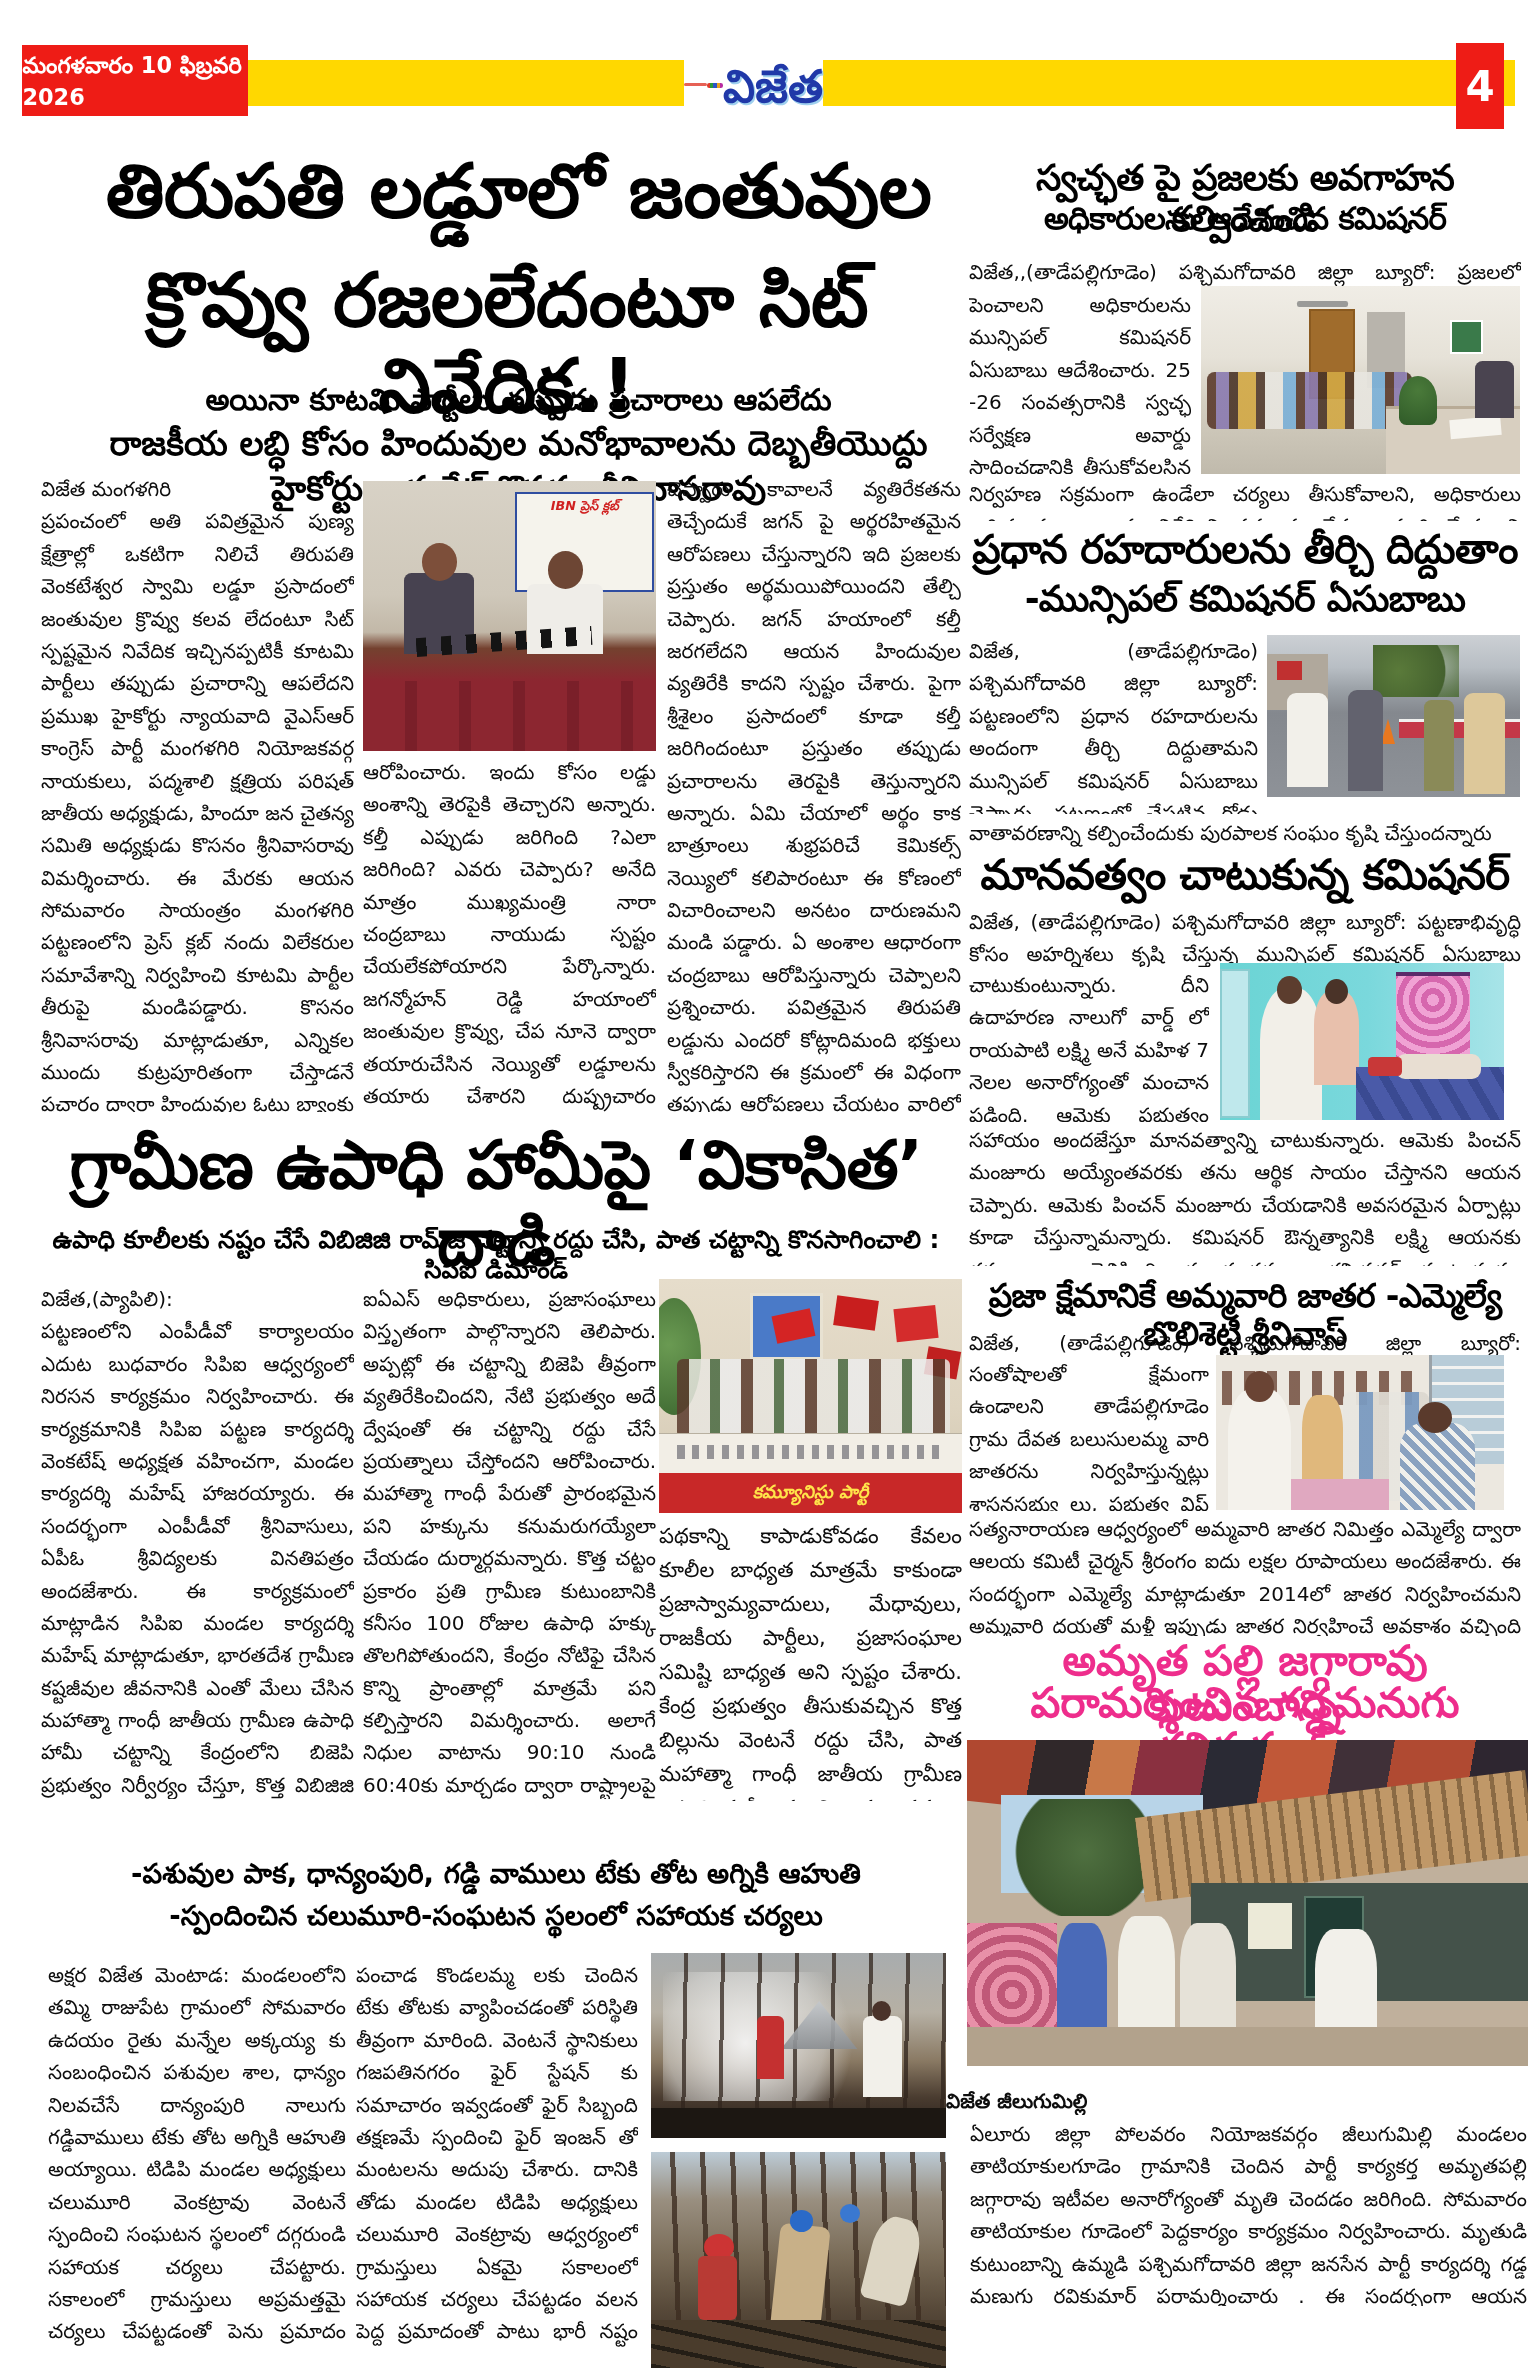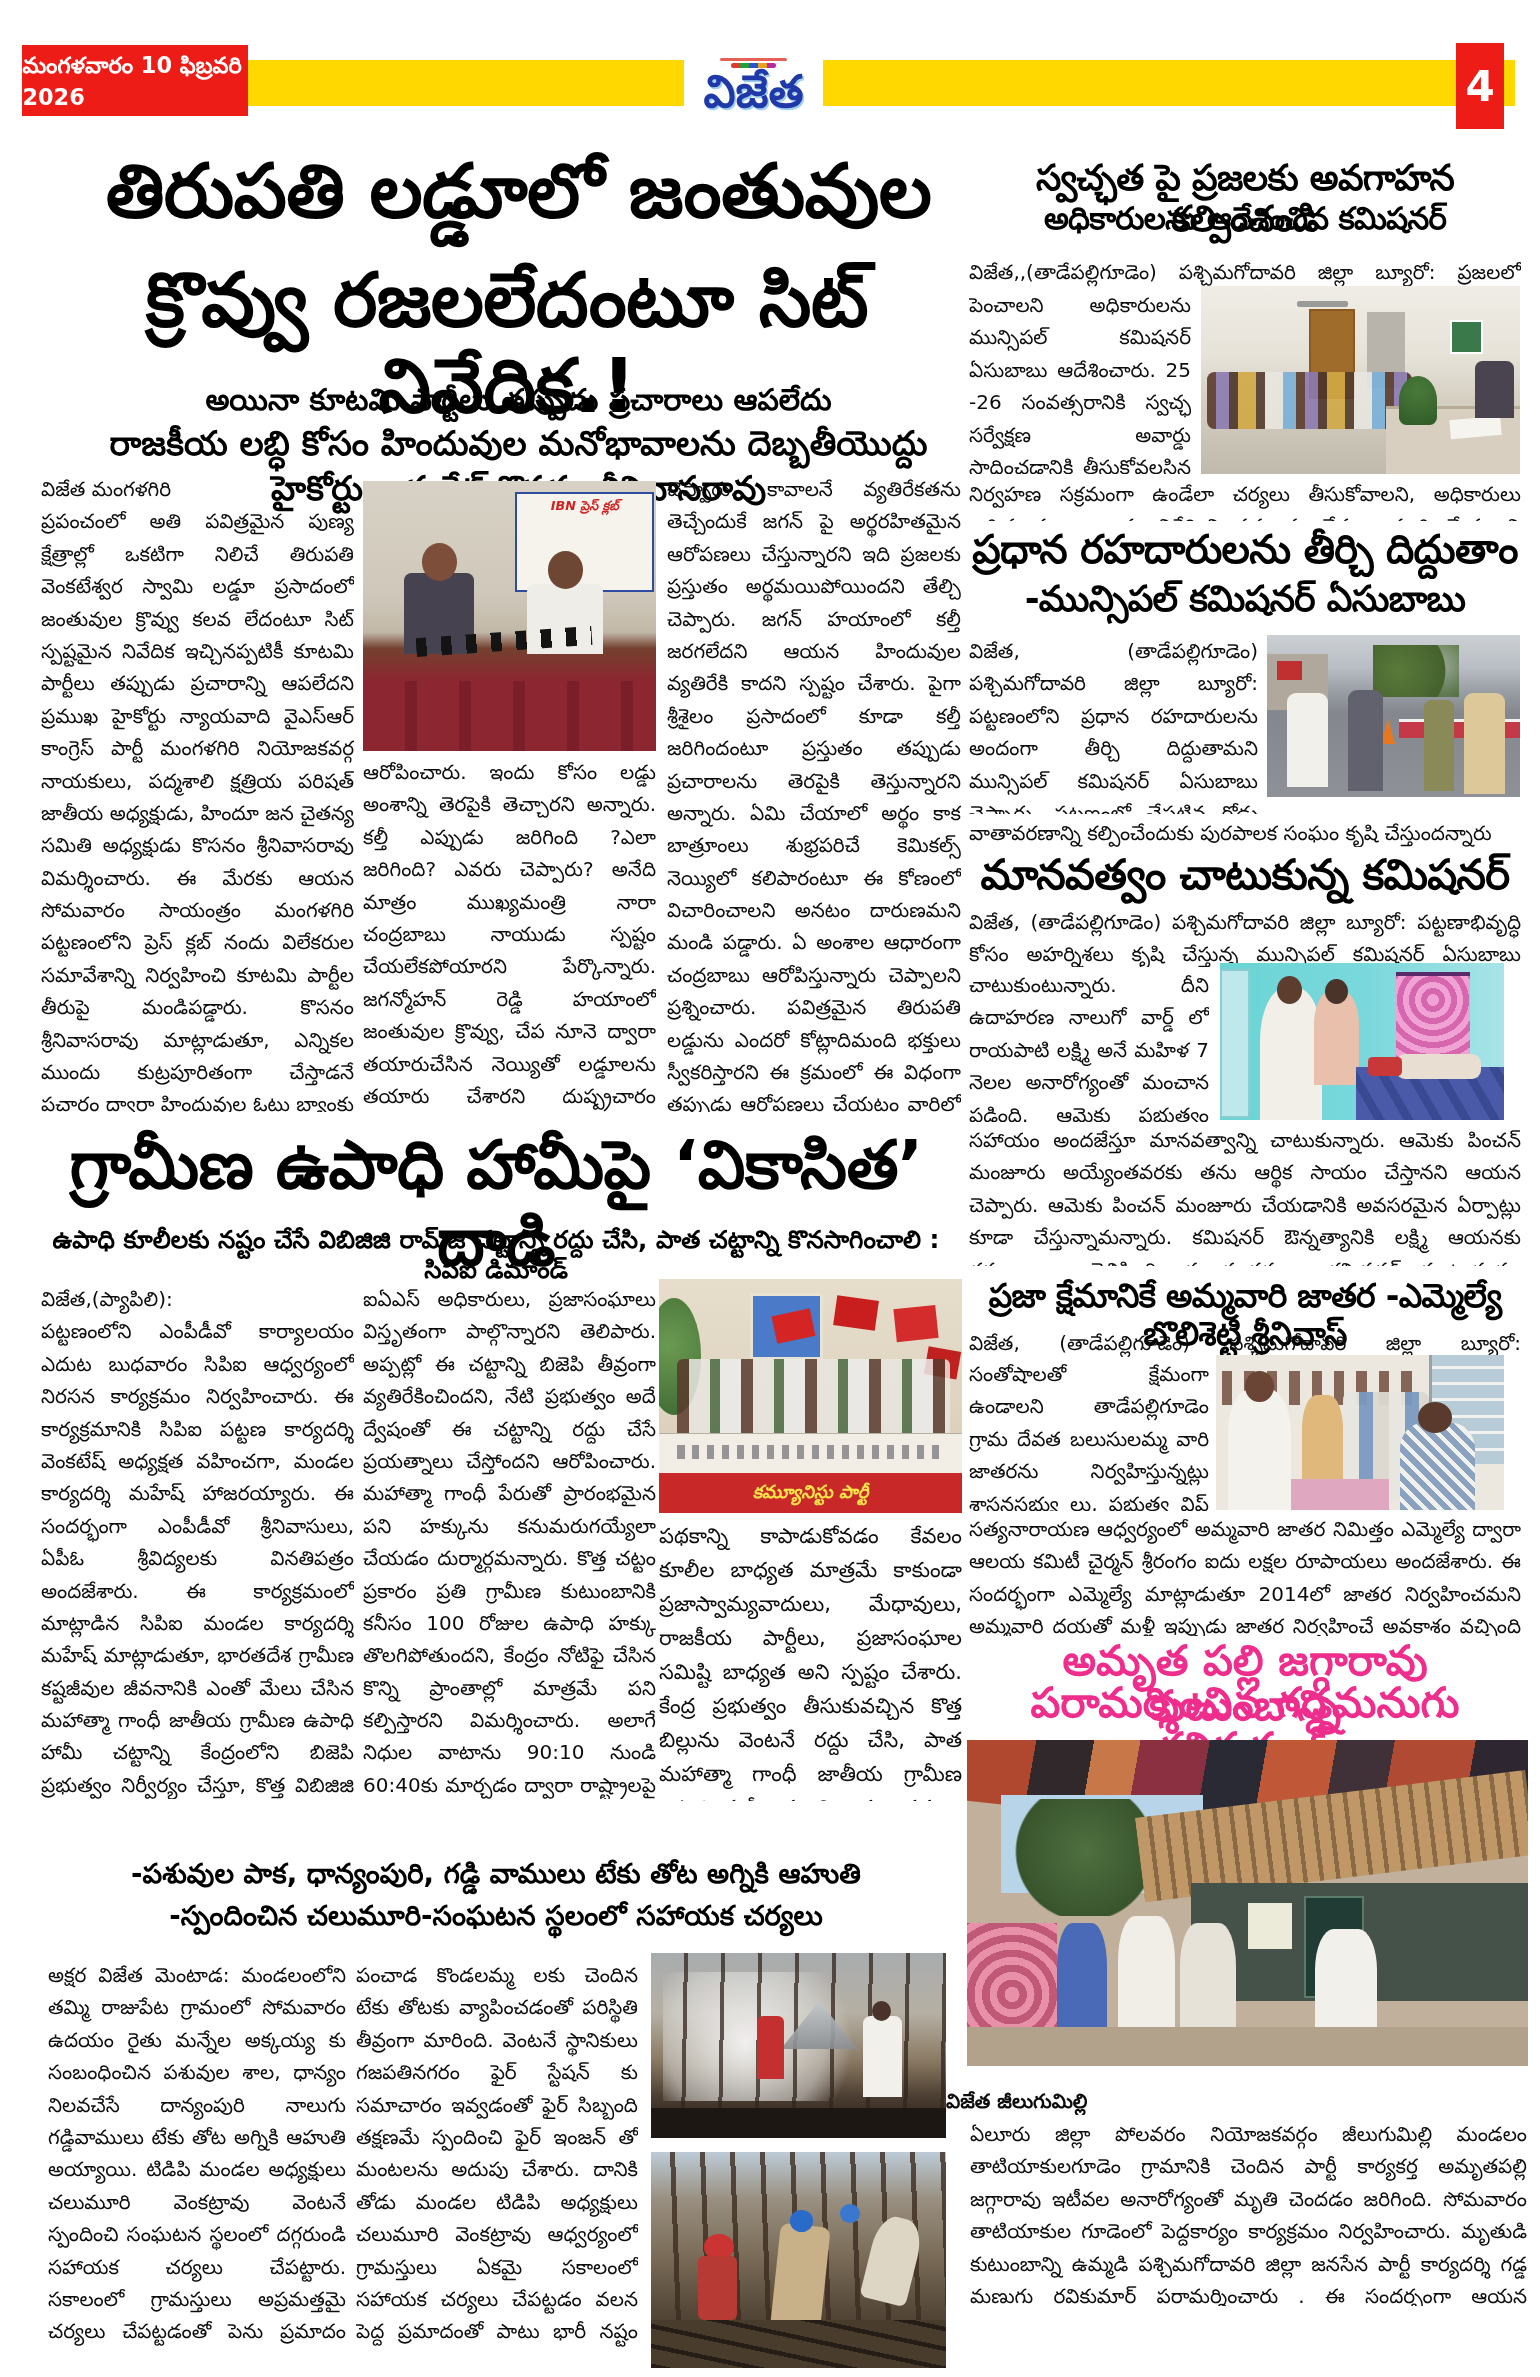--- a/index.html
+++ b/index.html
@@ -8,21 +8,21 @@
   .abs{position:absolute;}
   i{display:block;position:absolute;}
   .hl{font-weight:900;color:#000;text-align:center;line-height:1.15;letter-spacing:-0.7px;}
   .deck{font-weight:bold;color:#000;text-align:center;line-height:1.2;}
   .body{font-size:20px;line-height:1.62;text-align:justify;color:#0d0d0d;
         white-space:pre-line;overflow:hidden;}
   .ph{position:absolute;overflow:hidden;background:#cfcac0;}
   .datebox{background:#ee1c16;color:#fff;font-weight:bold;display:flex;align-items:center;justify-content:center;}
   .ybar{background:#ffd800;}
   .pgnum{background:#ee1c16;color:#fff;font-weight:900;display:flex;align-items:center;justify-content:center;}
-  .logobox{background:#fff;display:flex;flex-direction:column;align-items:center;justify-content:center;}
+  .logobox{background:#fff;display:flex;flex-direction:row;align-items:center;justify-content:center;}
   .logotext{color:#2038a8;font-weight:900;font-size:45px;line-height:1;
             text-shadow:1.5px 1.5px 0 #9fd0ee,-0.7px -0.7px 0 #fff;}
   .pinkhl{font-weight:900;color:#ee2d8c;text-align:center;line-height:1.08;}
 </style>
 </head>
 <body>
 
 <div class="page">
 
   <div class="abs ybar" style="left:30px;top:60px;width:1485px;height:46px;"></div>

